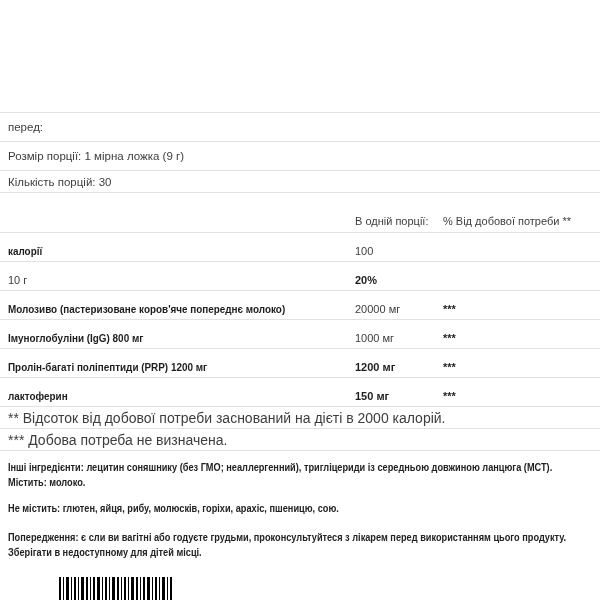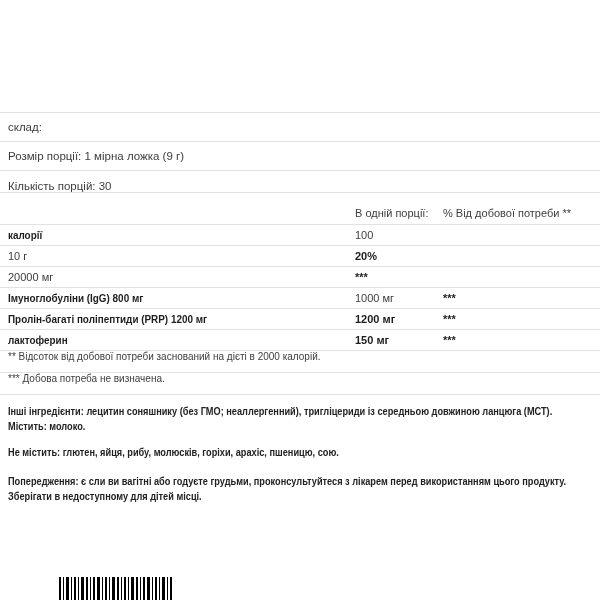--- a/index.html
+++ b/index.html
@@ -10,52 +10,53 @@
 
   .rule-top { border-top: 1px solid #e2e2e2; }
 
   .info-row {
     height: 29px;
     display: flex; align-items: center;
     padding-left: 8px; padding-right: 5px;
     border-bottom: 1px solid #e2e2e2;
     font-size: 11.5px; color: #3d3d3d;
   }
-  .info-row.short { height: 22px; align-items: flex-end; }
+  .info-row.short { height: 22px; }
 
   .spacer { height: 9px; }
 
   .trow {
     display: grid;
     grid-template-columns: 347px 88px 1fr;
     align-items: center;
     padding-left: 8px; padding-right: 5px;
     height: 21px;
     border-bottom: 1px solid #e2e2e2;
     font-size: 11px;
+    margin-top: 8px;
   }
   .trow.thead { height: 23px; font-size: 11px; color: #3d3d3d; }
   .c1 { overflow: visible; white-space: nowrap; }
   .name {
     font-weight: 700; color: #1d1d1f;
     display: inline-block;
     transform: scaleX(0.9); transform-origin: 0 50%;
     width: 111%;
   }
   .c2 { white-space: nowrap; color: #3d3d3d; }
   .c3 { white-space: nowrap; }
   .b { font-weight: 700; color: #1d1d1f; }
   .dv { font-weight: 700; color: #1d1d1f; }
 
   .foot-row {
-    display: flex; 
+    display: flex; align-items: center;
     height: 22px;
     padding-left: 8px; padding-right: 5px;
     border-bottom: 1px solid #e2e2e2;
-    font-size: 10px; color: #3d3d3d;
+    font-size: 14px; color: #3d3d3d;
   }
 
   .paras { padding-left: 8px; padding-right: 5px; }
   .para {
     font-weight: 700; color: #222222;
     font-size: 11.5px; line-height: 15px;
     white-space: pre-line;
     transform: scaleX(0.8); transform-origin: 0 0;
     width: 125%;
   }
@@ -67,21 +68,21 @@
     position: absolute; left: 59px; top: 577px;
     width: 113px; height: 23px;
   }
 </style>
 </head>
 <body>
 
 <div class="label-panel rule-top">
 
   <div class="info-row">
-    <span>склад:</span>
+    <span>перед:</span>
   </div>
 
   <div class="info-row">
     <span>Розмір порції: 1 мірна ложка (9 г)</span>
   </div>
 
   <div class="info-row short">
     <span>Кількість порцій: 30</span>
   </div>
 
@@ -98,20 +99,21 @@
     <span class="c2">100</span>
     <span class="c3 dv"></span>
   </div>
 
   <div class="trow">
     <span class="c2">10 г</span>
     <span class="c3 dv">20%</span>
   </div>
 
   <div class="trow">
+    <span class="c1"><span class="name">Молозиво (пастеризоване коров'яче попереднє молоко)</span></span>
     <span class="c2">20000 мг</span>
     <span class="c3 dv">***</span>
   </div>
 
 
   <div class="trow">
     <span class="c1"><span class="name">Імуноглобуліни (IgG) 800 мг</span></span>
     <span class="c2">1000 мг</span>
     <span class="c3 dv">***</span>
   </div>

